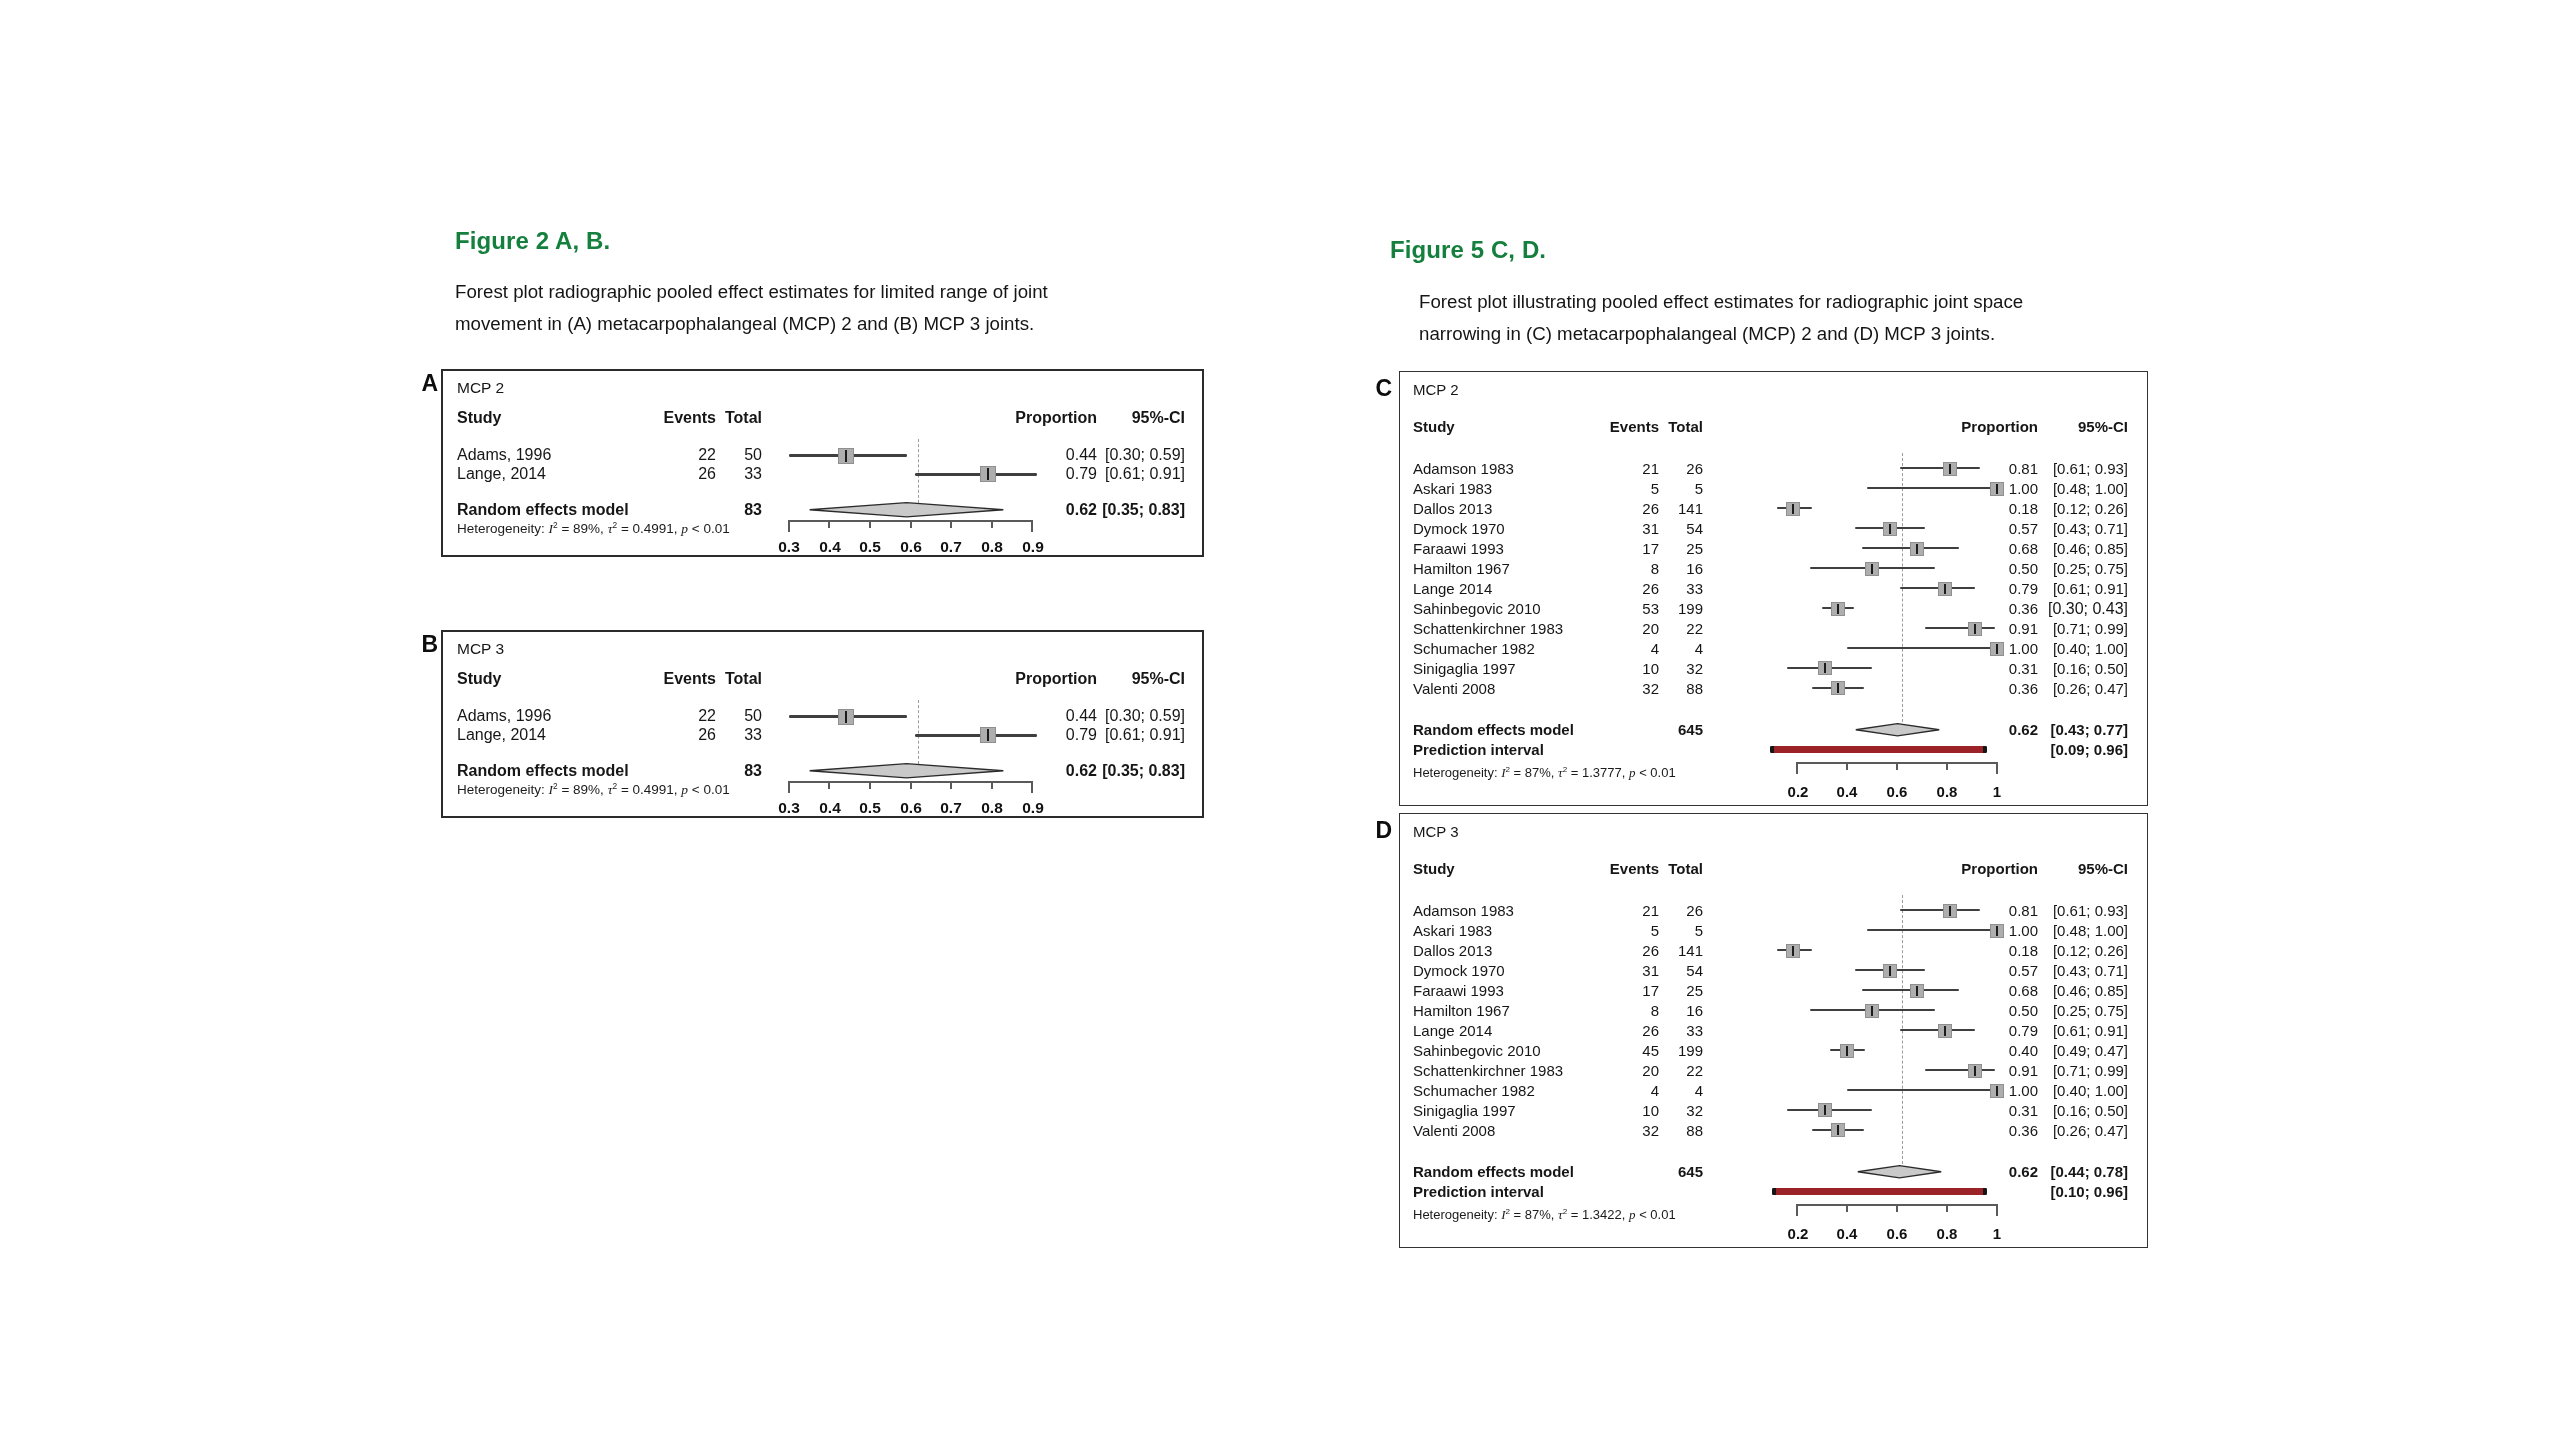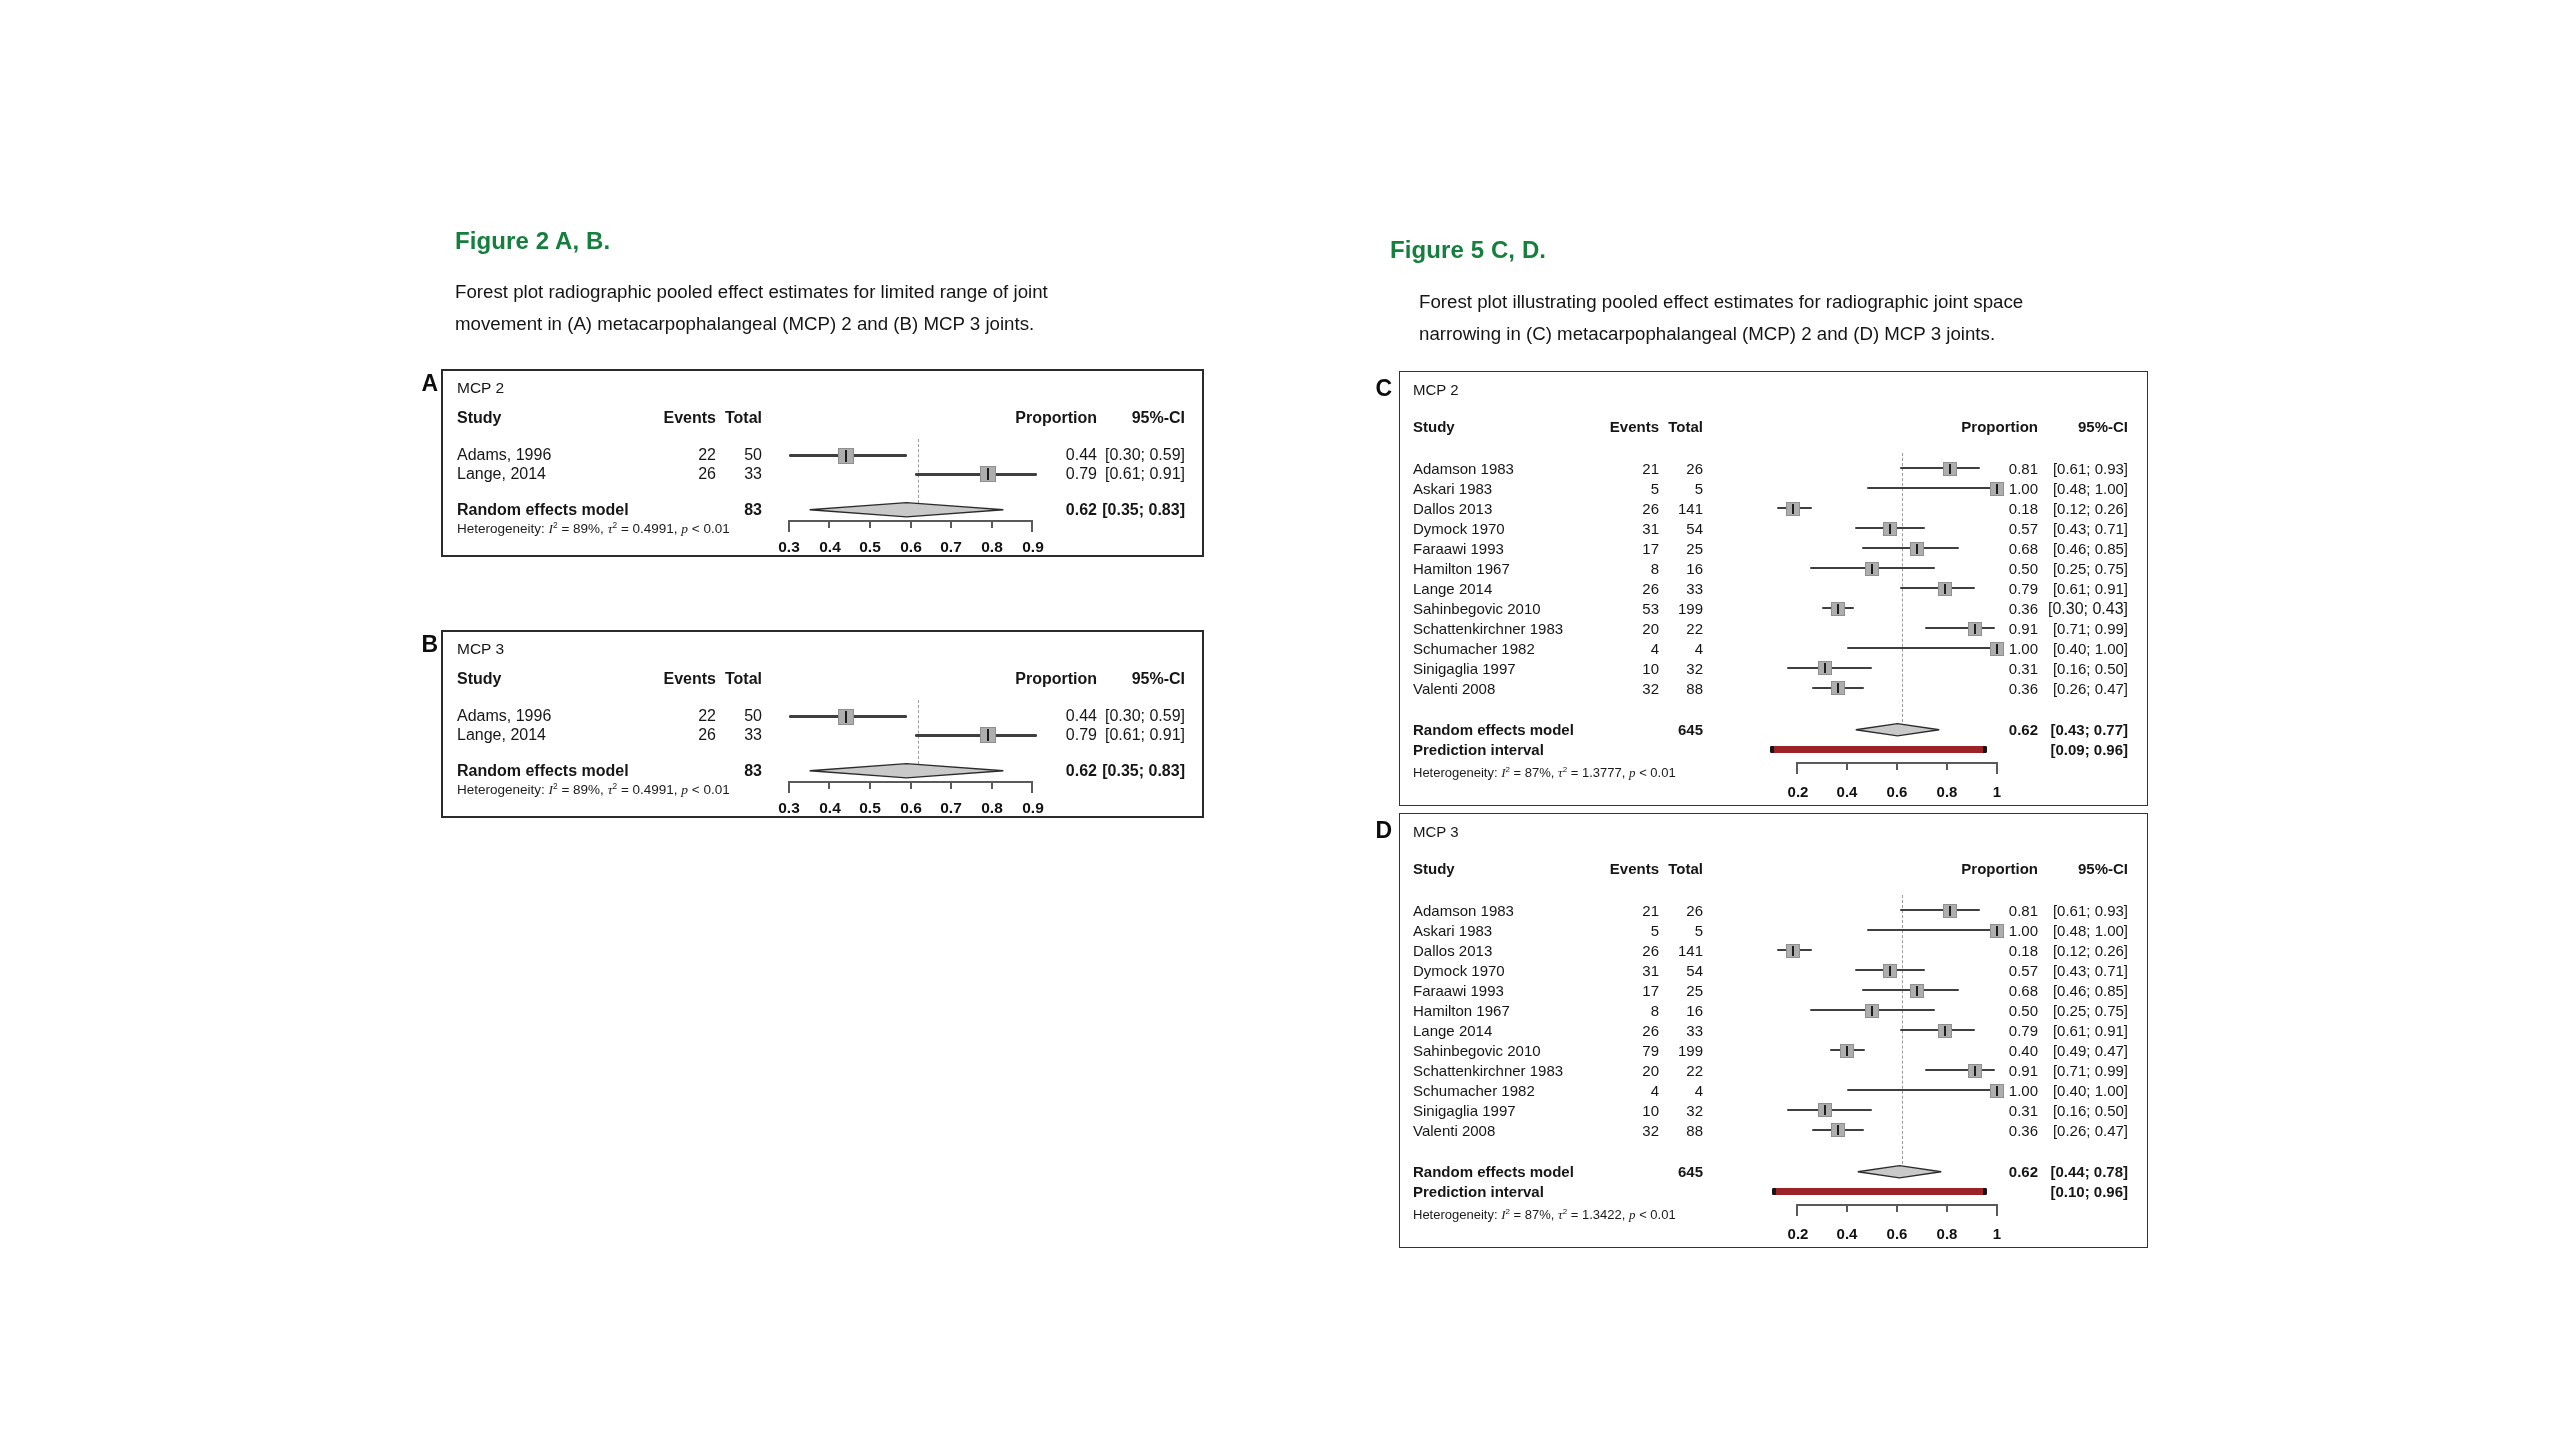--- a/index.html
+++ b/index.html
@@ -354,21 +354,21 @@
       <div class="cell" style="top: 207px; height: 19.3px; line-height: 19.3px; font-size: 15px; left: 13px;">Lange 2014</div>
       <div class="cell right" style="top: 207px; height: 19.3px; line-height: 19.3px; font-size: 15px; left: 0px; width: 259px;">26</div>
       <div class="cell right" style="top: 207px; height: 19.3px; line-height: 19.3px; font-size: 15px; left: 0px; width: 303px;">33</div>
       <div class="ci-line" style="left: 500px; width: 75px; top: 215px; height: 2.3px; background: rgb(63, 63, 63);"></div>
       <div class="sq" style="left: 538px; top: 210px; width: 13.5px; height: 13.5px; background: rgb(174, 174, 174);">
         <div class="sq-tick" style="left: 5.2px; top: 1.3px; width: 1.9px; height: 9.7px;"></div>
       </div>
       <div class="cell right" style="top: 207px; height: 19.3px; line-height: 19.3px; font-size: 15px; left: 0px; width: 638px;">0.79</div>
       <div class="cell right" style="top: 207px; height: 19.3px; line-height: 19.3px; font-size: 15px; left: 0px; width: 728px;">[0.61; 0.91]</div>
       <div class="cell" style="top: 227px; height: 19.3px; line-height: 19.3px; font-size: 15px; left: 13px;">Sahinbegovic 2010</div>
-      <div class="cell right" style="top: 227px; height: 19.3px; line-height: 19.3px; font-size: 15px; left: 0px; width: 259px;">79</div>
+      <div class="cell right" style="top: 227px; height: 19.3px; line-height: 19.3px; font-size: 15px; left: 0px; width: 259px;">45</div>
       <div class="cell right" style="top: 227px; height: 19.3px; line-height: 19.3px; font-size: 15px; left: 0px; width: 303px;">199</div>
       <div class="ci-line" style="left: 430px; width: 35px; top: 235px; height: 2.3px; background: rgb(63, 63, 63);"></div>
       <div class="sq" style="left: 440px; top: 230px; width: 13.5px; height: 13.5px; background: rgb(174, 174, 174);">
         <div class="sq-tick" style="left: 5.2px; top: 1.3px; width: 1.9px; height: 9.7px;"></div>
       </div>
       <div class="cell right" style="top: 227px; height: 19.3px; line-height: 19.3px; font-size: 15px; left: 0px; width: 638px;">0.40</div>
       <div class="cell right" style="top: 227px; height: 19.3px; line-height: 19.3px; font-size: 15px; left: 0px; width: 728px;">[0.49; 0.47]</div>
       <div class="cell" style="top: 247px; height: 19.3px; line-height: 19.3px; font-size: 15px; left: 13px;">Schattenkirchner 1983</div>
       <div class="cell right" style="top: 247px; height: 19.3px; line-height: 19.3px; font-size: 15px; left: 0px; width: 259px;">20</div>
       <div class="cell right" style="top: 247px; height: 19.3px; line-height: 19.3px; font-size: 15px; left: 0px; width: 303px;">22</div>

